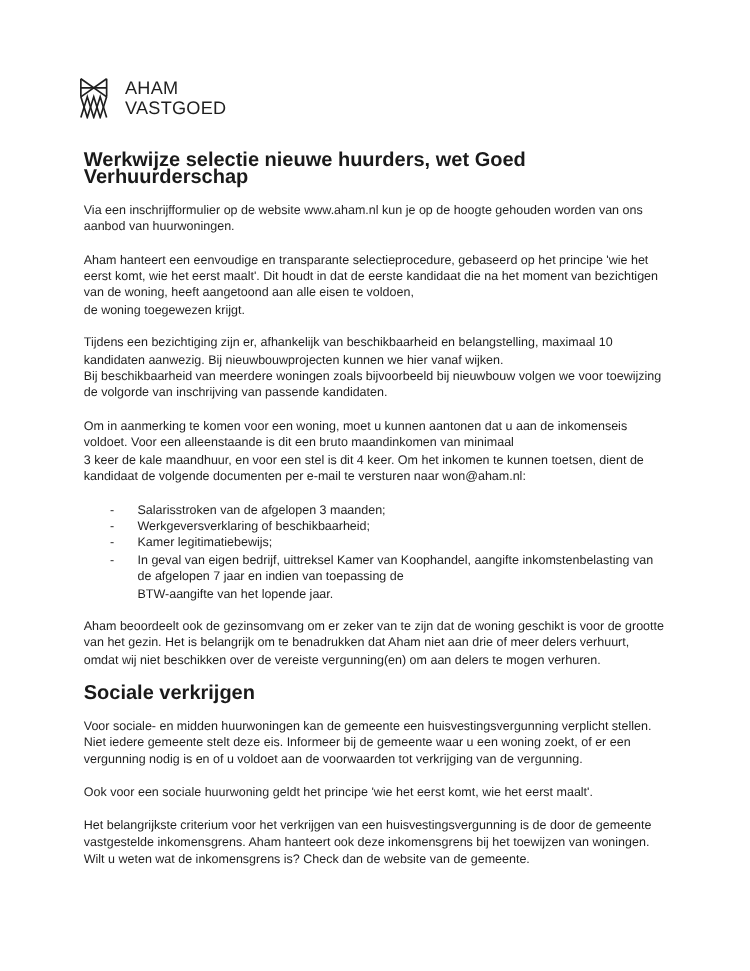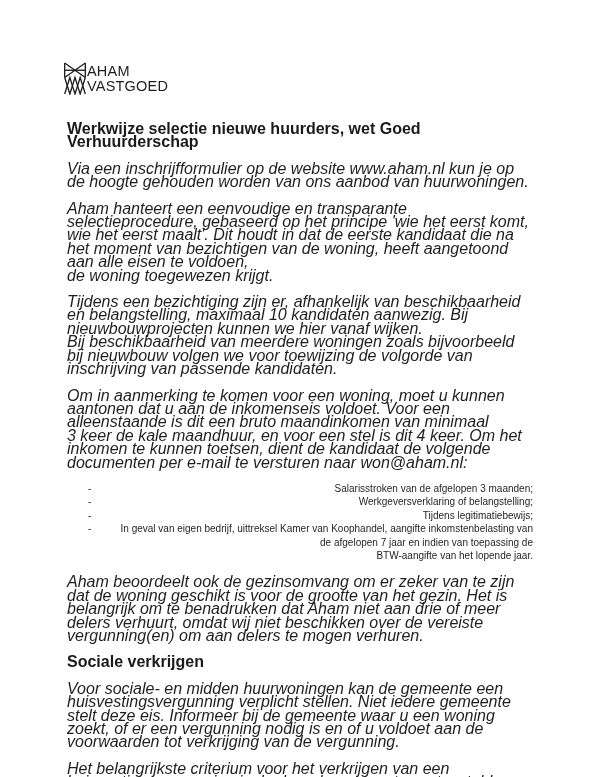--- a/index.html
+++ b/index.html
@@ -8,50 +8,49 @@
     width: 600px;
     height: 777px;
     background: #ffffff;
     overflow: hidden;
     font-family: "Liberation Sans", "DejaVu Sans", sans-serif;
     color: #1f1f1f;
     box-sizing: border-box;
     padding: 62px 67px 0 63px;
   }
   
-  .logo { display: flex; align-items: center; gap: 0; }
+  .logo { display: flex; align-items: flex-end; gap: 13px; }
   .logo svg { display: block; }
   .logo-text {
     font-size: 14.5px;
     line-height: 15.5px;
     letter-spacing: 0.2px;
     color: #1e1e1e;
     font-weight: 400;
     padding-top: 1px;
   }
   
   .doc { margin-top: 27px; padding-left: 4px; }
   .heading {
     font-weight: 700;
     font-size: 16px;
     line-height: 13.4px;
     margin: 0 0 13px 0;
     color: #1a1a1a;
   }
   .para {
-    font-size: 16px;
+    font-size: 10px;
     line-height: 13.4px;
     margin: 0 0 13px 0;
     white-space: pre-line;
-    font-style: italic;
   }
   .bullet-list { margin: 0 0 13px 0; padding-left: 21px; }
   .bullet-item { display: flex; font-size: 10px; line-height: 13.4px; }
   .bullet-dash { width: 22px; flex: 0 0 22px; }
-  .bullet-text { flex: 1; white-space: pre-line; text-align: right; }
+  .bullet-text { flex: 1; white-space: pre-line; }
   
   .footer {
     position: absolute;
     left: 67px;
     right: 66px;
     top: 673px;
     display: flex;
     justify-content: space-between;
     font-size: 9.3px;
     line-height: 13.2px;
@@ -91,35 +90,35 @@
 Bij beschikbaarheid van meerdere woningen zoals bijvoorbeeld bij nieuwbouw volgen we voor toewijzing de volgorde van inschrijving van passende kandidaten.</div>
       <div class="para">Om in aanmerking te komen voor een woning, moet u kunnen aantonen dat u aan de inkomenseis voldoet. Voor een alleenstaande is dit een bruto maandinkomen van minimaal
 3 keer de kale maandhuur, en voor een stel is dit 4 keer. Om het inkomen te kunnen toetsen, dient de kandidaat de volgende documenten per e-mail te versturen naar won@aham.nl:</div>
       <div class="bullet-list">
         <div class="bullet-item">
           <span class="bullet-dash">-</span>
           <span class="bullet-text">Salarisstroken van de afgelopen 3 maanden;</span>
         </div>
         <div class="bullet-item">
           <span class="bullet-dash">-</span>
-          <span class="bullet-text">Werkgeversverklaring of belangstelling;</span>
+          <span class="bullet-text">Werkgeversverklaring of beschikbaarheid;</span>
         </div>
         <div class="bullet-item">
           <span class="bullet-dash">-</span>
-          <span class="bullet-text">Tijdens legitimatiebewijs;</span>
+          <span class="bullet-text">Kamer legitimatiebewijs;</span>
         </div>
         <div class="bullet-item">
           <span class="bullet-dash">-</span>
           <span class="bullet-text">In geval van eigen bedrijf, uittreksel Kamer van Koophandel, aangifte inkomstenbelasting van de afgelopen 7 jaar en indien van toepassing de
 BTW-aangifte van het lopende jaar.</span>
         </div>
       </div>
       <div class="para">Aham beoordeelt ook de gezinsomvang om er zeker van te zijn dat de woning geschikt is voor de grootte van het gezin. Het is belangrijk om te benadrukken dat Aham niet aan drie of meer delers verhuurt, omdat wij niet beschikken over de vereiste vergunning(en) om aan delers te mogen verhuren.</div>
       <div class="heading">Sociale verkrijgen</div>
       <div class="para">Voor sociale- en midden huurwoningen kan de gemeente een huisvestingsvergunning verplicht stellen. Niet iedere gemeente stelt deze eis. Informeer bij de gemeente waar u een woning zoekt, of er een vergunning nodig is en of u voldoet aan de voorwaarden tot verkrijging van de vergunning.</div>
+      <div class="para">Ook voor een sociale huurwoning geldt het principe 'wie het eerst komt, wie het eerst maalt'.</div>
       <div class="para">Het belangrijkste criterium voor het verkrijgen van een huisvestingsvergunning is de door de gemeente vastgestelde inkomensgrens. Aham hanteert ook deze inkomensgrens bij het toewijzen van woningen. Wilt u weten wat de inkomensgrens is? Check dan de website van de gemeente.</div>
-      <div class="para">Ook voor een sociale huurwoning geldt het principe 'wie het eerst komt, wie het eerst maalt'.</div>
     </div>
 
   <div class="footer">
   </div>
 
 </div>
 
 </body></html>

